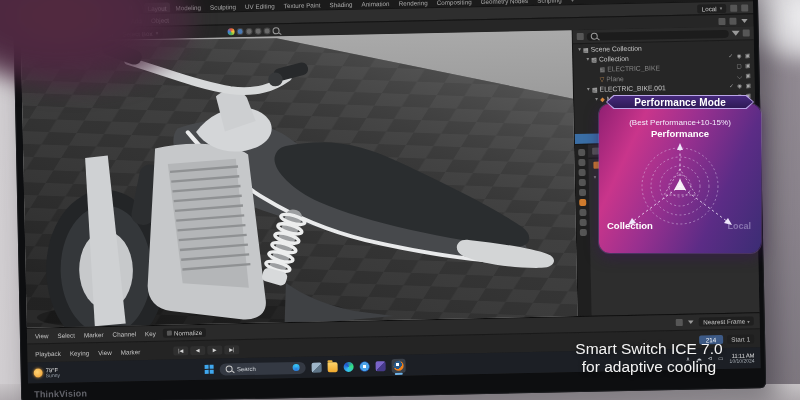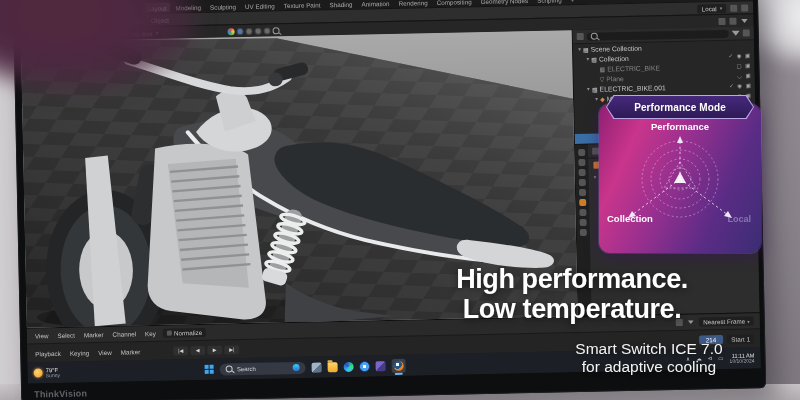--- a/index.html
+++ b/index.html
@@ -122,26 +122,26 @@
   .clock-time{font-size:5.6px;color:#e6e6e6;}
   .clock-date{font-size:5px;color:#aab1b8;}
 
   
   .perf-card{position:absolute;left:599px;top:104px;width:162px;height:149px;z-index:60;
      background:linear-gradient(115deg,#8f1f72 0%,#c9358b 22%,#99308f 45%,#5c2c86 72%,#3b2d74 100%);
      border-radius:11px;box-shadow:0 4px 14px rgba(60,20,90,.55),0 0 0 1px rgba(190,140,255,.28);
      color:#fff;}
   .banner-outer{position:absolute;left:50%;top:-9px;transform:translateX(-50%);
      clip-path:polygon(5% 0,95% 0,100% 50%,95% 100%,5% 100%,0 50%);
-     background:#bba6e8;padding:1px;width:148px;height:24px;box-sizing:border-box;}
+     background:#bba6e8;padding:1px;width:148px;height:14px;box-sizing:border-box;}
   .banner-inner{width:100%;height:100%;clip-path:polygon(5% 0,95% 0,100% 50%,95% 100%,5% 100%,0 50%);
      background:linear-gradient(180deg,#46297c,#2e1a56);display:flex;align-items:center;justify-content:center;
      font-size:10px;font-weight:700;letter-spacing:.1px;}
   .card-sub{margin-top:14px;text-align:center;font-size:8px;color:#f3eefc;}
-  .axis-top{text-align:center;font-size:9.5px;font-weight:700;margin-top:17px;}
+  .axis-top{text-align:center;font-size:9.5px;font-weight:700;margin-top:1px;}
   .radar-wrap{position:relative;height:92px;}
   .axis-bl{position:absolute;left:8px;bottom:0;font-size:9.5px;font-weight:700;}
   .axis-br{position:absolute;right:10px;bottom:0;font-size:9px;font-weight:700;color:rgba(220,215,245,.42);}
 
   .headline{position:absolute;left:404px;top:264px;width:336px;z-index:61;text-align:center;
      font-size:27px;font-weight:700;letter-spacing:-.4px;line-height:1.12;color:#fff;
      text-shadow:0 2px 6px rgba(0,0,0,.5);}
   .subtext{position:absolute;left:496px;top:340px;width:306px;z-index:61;text-align:center;
      font-size:15.5px;font-weight:400;line-height:1.17;color:#f4f4f4;text-shadow:0 1px 4px rgba(0,0,0,.5);}
 </style>
@@ -529,20 +529,21 @@
     </div>
     <div class="bezel-brand">ThinkVision</div>
   </div>
 
   <div class="blob-purple"></div>
 
   <div class="perf-card">
     <div class="banner-outer">
       <div class="banner-inner">Performance Mode</div>
     </div>
+    <div class="card-sub">(Best Performance+10-15%)</div>
     <div class="axis-top">Performance</div>
     <div class="radar-wrap">
       <svg viewBox="0 0 162 92" width="162" height="92">
         <g stroke="rgba(238,228,252,.42)" fill="none" stroke-dasharray="2,2.4">
           <circle cx="81" cy="47" r="11"></circle>
           <circle cx="81" cy="47" r="20"></circle>
           <circle cx="81" cy="47" r="29"></circle>
           <circle cx="81" cy="47" r="38"></circle>
         </g>
         <g stroke="rgba(245,238,255,.75)" fill="none" stroke-dasharray="2.4,2.6" stroke-width="1">
@@ -556,21 +557,17 @@
           <polygon points="133,86 125,84 129,79"></polygon>
         </g>
         <polygon points="81,30 65,56 97,56" fill="none" stroke="rgba(255,255,255,.5)" stroke-dasharray="2,2"></polygon>
         <polygon points="81,40 75,51 87,51" fill="rgba(255,255,255,.92)"></polygon>
       </svg>
       <span class="axis-bl">Collection</span>
       <span class="axis-br">Local</span>
     </div>
   </div>
 
-  <div class="headline">
-    <div>High performance.</div>
-    <div>Low temperature.</div>
-  </div>
   <div class="subtext">
     <div>Smart Switch ICE 7.0</div>
     <div>for adaptive cooling</div>
   </div>
 </div>
 
 </body></html>

